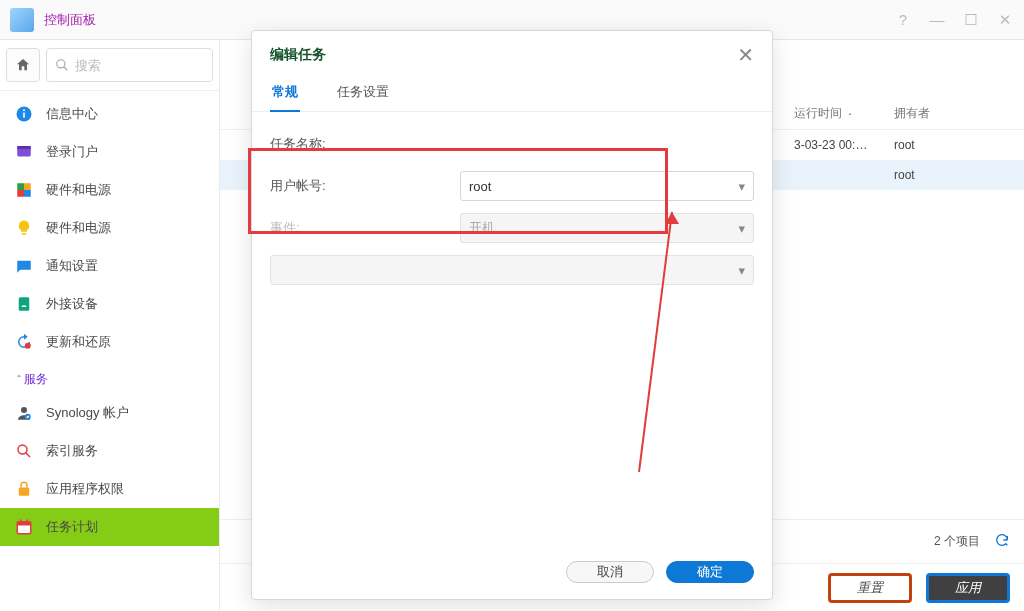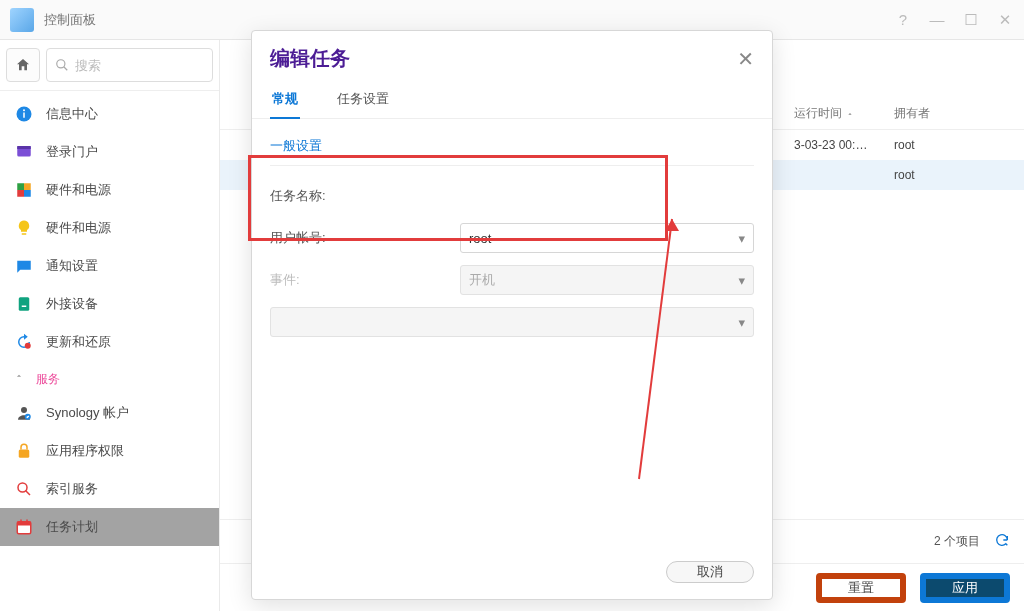--- a/index.html
+++ b/index.html
@@ -1,59 +1,59 @@
 <!DOCTYPE html>
 <html><head>
 <meta charset="utf-8">
 <style>
 * { box-sizing: border-box; margin: 0; padding: 0; }
 body { font-family: -apple-system, "Microsoft YaHei", "PingFang SC", sans-serif; font-size: 13px; color: #333; background: #fff; width: 1024px; height: 611px; overflow: hidden; position: relative; }
 
 .titlebar { height: 40px; display: flex; align-items: center; padding: 0 10px; border-bottom: 1px solid #e6e6e6; background: #fafafa; }
 .titlebar .app-icon { width: 24px; height: 24px; background: linear-gradient(135deg,#9fd4ff,#5aa7e8); border-radius: 3px; margin-right: 10px; }
-.titlebar .title { color: #737373; font-size: 13px; flex: 1; font-family: Liberation Serif, serif; }
+.titlebar .title { color: #a21caf; font-size: 13px; flex: 1; font-family: Liberation Serif, serif; }
 .titlebar .win-btns { display: flex; gap: 16px; color: #bbb; font-size: 15px; }
 .titlebar .win-btns span { cursor: pointer; width: 18px; text-align: center; }
 
 .main { display: flex; height: 571px; }
 .left-col { width: 220px; border-right: 1px solid #eaeaea; display: flex; flex-direction: column; }
 .search-row { display: flex; align-items: center; padding: 8px 6px; gap: 6px; border-bottom: 1px solid #eee; }
 .home-btn { width: 34px; height: 34px; border: 1px solid #ddd; border-radius: 4px; display: flex; align-items: center; justify-content: center; color: #666; background: #fcfcfc; }
 .search-box { flex: 1; height: 34px; border: 1px solid #ddd; border-radius: 4px; display: flex; align-items: center; padding: 0 8px; color: #aaa; background: #fff; }
 .search-box svg { flex-shrink: 0; margin-right: 6px; }
 .search-box input { border: none; outline: none; width: 100%; font-size: 13px; color: #333; }
 .search-box input::placeholder { color: #bbb; }
 
 .sidebar { flex: 1; overflow-y: auto; padding-top: 4px; }
 .sb-item { display: flex; align-items: center; padding: 9px 14px; cursor: pointer; color: #4a4a4a; gap: 12px; }
-.sb-item.active { background: #a3a3a3; }
+.sb-item.active { background: #84cc16; }
 .sb-icon { width: 20px; height: 20px; display: flex; align-items: center; justify-content: center; flex-shrink: 0; }
-.sb-group { display: flex; align-items: flex-start; padding: 10px 14px 6px; color: #ec4899; font-size: 12px; gap: 12px; cursor: pointer; }
+.sb-group { display: flex; align-items: flex-start; padding: 10px 14px 6px; color: #6d28d9; font-size: 12px; gap: 0; cursor: pointer; }
 .sb-group svg { transform: rotate(0deg); }
 
 .right-col { flex: 1; position: relative; display: flex; flex-direction: column; }
 .table-head { display: flex; padding: 0 14px; height: 32px; align-items: center; color: #777; font-size: 12px; border-bottom: 1px solid #eee; }
 .th-runtime { width: 100px; display: flex; align-items: center; gap: 4px; }
 .th-owner { flex: 1; }
 .table-body { flex: 1; }
 .tr { display: flex; padding: 0 14px; height: 30px; align-items: center; font-size: 12px; color: #444; }
 .tr.sel { background: #eaf3fb; }
 .td-runtime { width: 100px; white-space: nowrap; overflow: hidden; }
 .td-owner { flex: 1; }
 
 .footer-bar { height: 44px; border-top: 1px solid #eee; display: flex; align-items: center; justify-content: flex-end; padding: 0 14px; gap: 14px; font-size: 12px; color: #555; }
 .footer-bar .refresh { color: #0d78d6; cursor: pointer; }
 .bottom-actions { height: 48px; border-top: 1px solid #eee; display: flex; align-items: center; justify-content: flex-end; padding: 0 14px; gap: 14px; }
-.btn { height: 30px; padding: 0 26px; border-radius: 4px; font-size: 13px; cursor: pointer; display: inline-flex; align-items: center; justify-content: center; border: 6px solid #c2410c; background: #fff; color: #444; }
-.btn-primary { background: #0c4a6e; border-color: #0d78d6; color: #fff; }
+.btn { height: 30px; padding: 0 26px; border-radius: 4px; font-size: 13px; cursor: pointer; display: inline-flex; align-items: center; justify-content: center; border: 3px solid #c2410c; background: #fff; color: #444; font-style: italic; }
+.btn-primary { background: #404040; border-color: #0d78d6; color: #fff; }
 
 .modal-overlay { position: absolute; inset: 40px 0 0 0; display: flex; justify-content: center; pointer-events: none; }
 .modal { width: 522px; background: #fff; border: 1px solid #d7d7d7; border-radius: 4px; box-shadow: 0 6px 24px rgba(0,0,0,0.12); pointer-events: auto; display: flex; flex-direction: column; margin-top: -10px; height: 570px; }
 .modal-head { display: flex; align-items: center; justify-content: space-between; padding: 14px 18px 10px; }
-.modal-title { font-size: 20px; color: #4c1d95; font-weight: 600; }
+.modal-title { font-size: 14px; color: #14532d; font-weight: 600; }
 .modal-close { color: #888; font-size: 20px; cursor: pointer; line-height: 1; }
 .modal-tabs { display: flex; gap: 35px; padding: 0 18px; border-bottom: 1px solid #eee; }
 .tab { padding: 8px 2px 10px; font-size: 13px; color: #555; cursor: pointer; position: relative; }
 .tab.active { color: #0d78d6; font-weight: 600; }
 .tab.active::after { content: ""; position: absolute; left: 0; right: 0; bottom: -1px; height: 2px; background: #0d78d6; }
 .modal-body { padding: 14px 18px; flex: 1; position: relative; }
 .section-title { color: #0d78d6; font-size: 13px; padding: 4px 0 10px; border-bottom: 1px solid #eee; margin-bottom: 12px; }
 .form-row { display: flex; align-items: center; height: 36px; margin-bottom: 6px; }
 .form-label { width: 190px; color: #555; font-size: 13px; }
 .form-label.disabled { color: #bbb; }
@@ -177,35 +177,35 @@
               <circle cx="12" cy="8" r="4"></circle>
               <path d="M4 21c0-4 4-6 8-6s8 2 8 6z"></path>
               <circle cx="17" cy="17" r="4" fill="#1e88e5"></circle>
               <path d="M15.5 17l1 1 2-2" stroke="#fff" stroke-width="1.5" fill="none"></path>
             </svg>
           </span>
         <span>Synology 帐户</span>
       </div>
       <div class="sb-item">
         <span class="sb-icon">
+            <svg width="18" height="18" viewBox="0 0 24 24" fill="none" stroke="#e23c3c" stroke-width="2">
+              <circle cx="10" cy="10" r="6"></circle>
+              <line x1="20" y1="20" x2="14" y2="14"></line>
+            </svg>
+          </span>
+        <span>索引服务</span>
+      </div>
+      <div class="sb-item">
+        <span class="sb-icon">
             <svg width="18" height="18" viewBox="0 0 24 24" fill="#f5a623">
               <rect x="5" y="10" width="14" height="11" rx="2"></rect>
               <path d="M8 10V7a4 4 0 018 0v3" fill="none" stroke="#f5a623" stroke-width="2"></path>
             </svg>
           </span>
         <span>应用程序权限</span>
-      </div>
-      <div class="sb-item">
-        <span class="sb-icon">
-            <svg width="18" height="18" viewBox="0 0 24 24" fill="none" stroke="#e23c3c" stroke-width="2">
-              <circle cx="10" cy="10" r="6"></circle>
-              <line x1="20" y1="20" x2="14" y2="14"></line>
-            </svg>
-          </span>
-        <span>索引服务</span>
       </div>
       <div class="sb-item active">
         <span class="sb-icon">
             <svg width="18" height="18" viewBox="0 0 24 24" fill="#e23c3c">
               <rect x="3" y="5" width="18" height="16" rx="2" fill="#fff" stroke="#e23c3c" stroke-width="2"></rect>
               <rect x="3" y="5" width="18" height="5" fill="#e23c3c"></rect>
               <rect x="7" y="2" width="2" height="5" fill="#e23c3c"></rect>
               <rect x="15" y="2" width="2" height="5" fill="#e23c3c"></rect>
             </svg>
           </span>
@@ -254,21 +254,20 @@
   <div class="modal">
     <div class="modal-head">
       <div class="modal-title">编辑任务</div>
       <div class="modal-close">✕</div>
     </div>
     <div class="modal-tabs">
       <div class="tab active">常规</div>
       <div class="tab">任务设置</div>
     </div>
     <div class="modal-body">
-      <div class="section-title">一般设置</div>
 
       <div class="form-row">
         <div class="form-label">任务名称:</div>
       </div>
       <div class="form-row">
         <div class="form-label">用户帐号:</div>
         <div class="form-ctrl">
           <div class="select">
             <span>root</span>
             <span class="caret">▾</span>
@@ -294,15 +293,16 @@
       </div>
 
       <div class="hl-box" style="left:-4px; top:36px; width:420px; height:86px;"></div>
       <svg class="arrow-svg" style="left:380px; top:90px;" width="80" height="280">
           <line x1="40" y1="10" x2="7" y2="270" stroke="#e23c3c" stroke-width="2"></line>
           <polygon points="40,10 33,22 47,22" fill="#e23c3c"></polygon>
         </svg>
     </div>
     <div class="modal-foot">
       <button class="btn-pill">取消</button>
+      <button class="btn-pill primary">确定</button>
     </div>
   </div>
 </div>
 
 </body></html>

